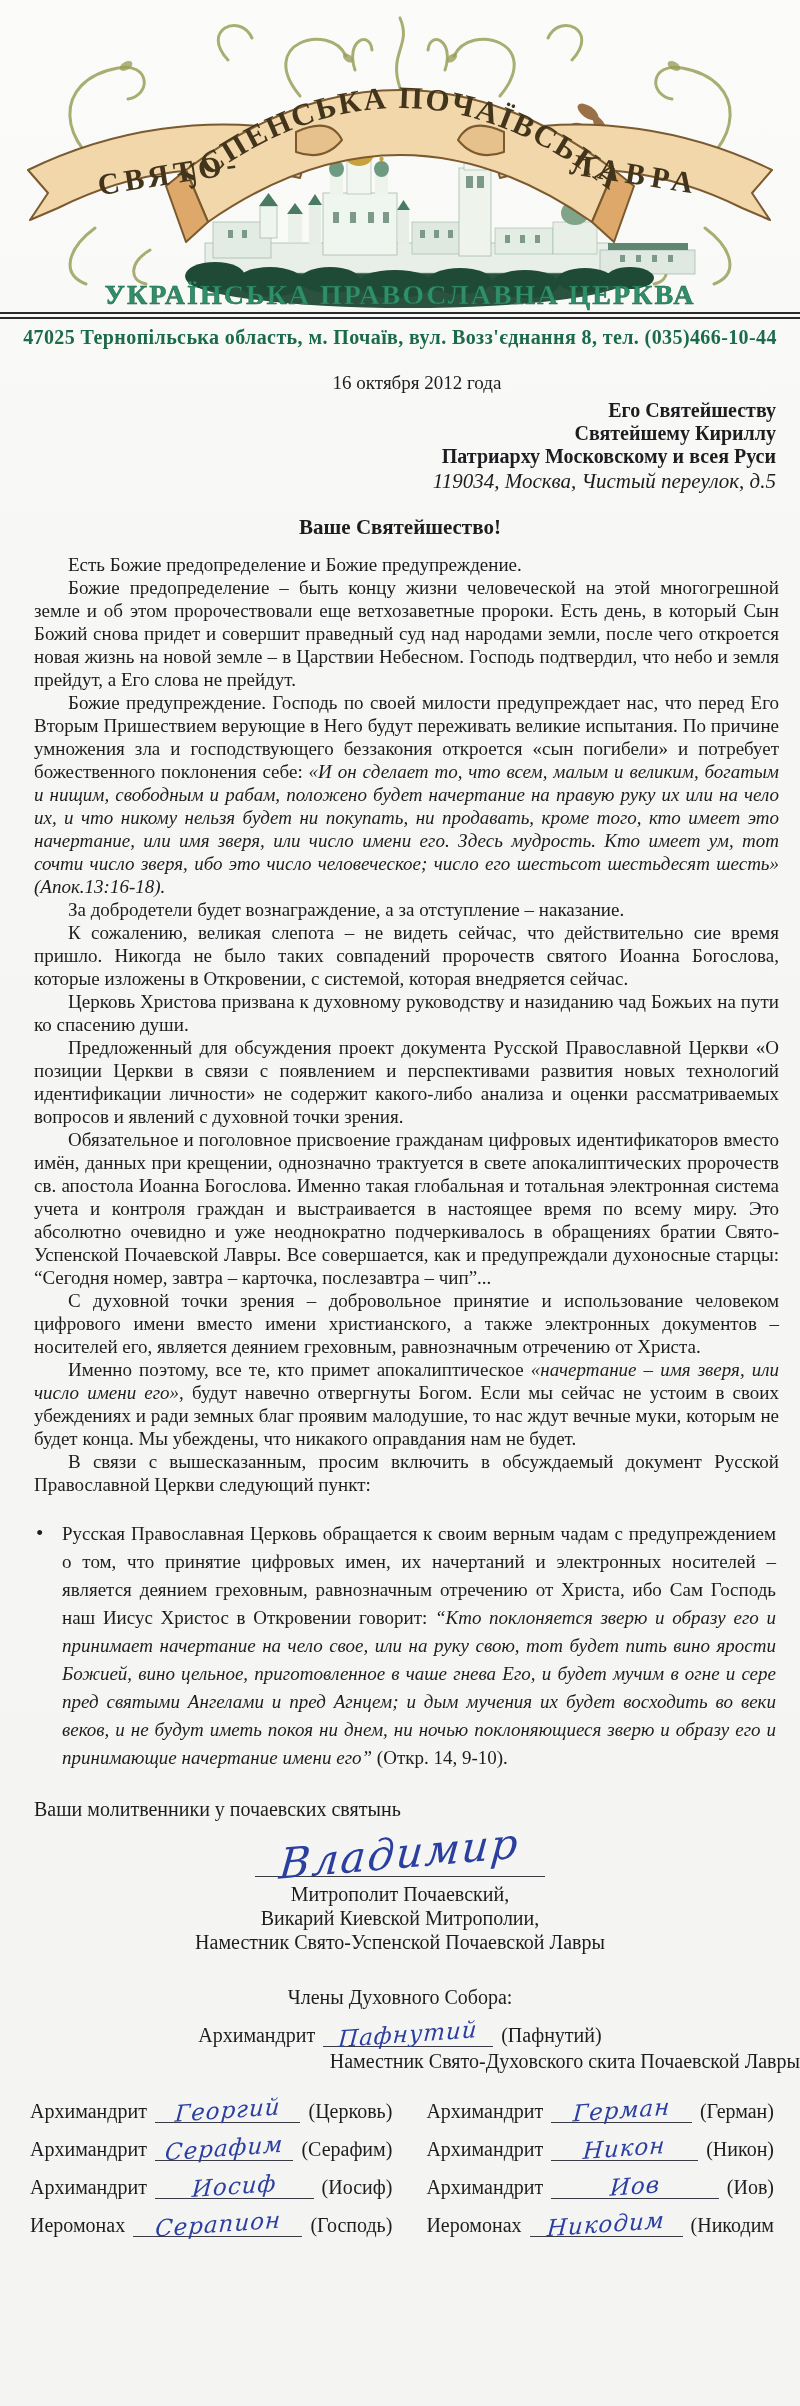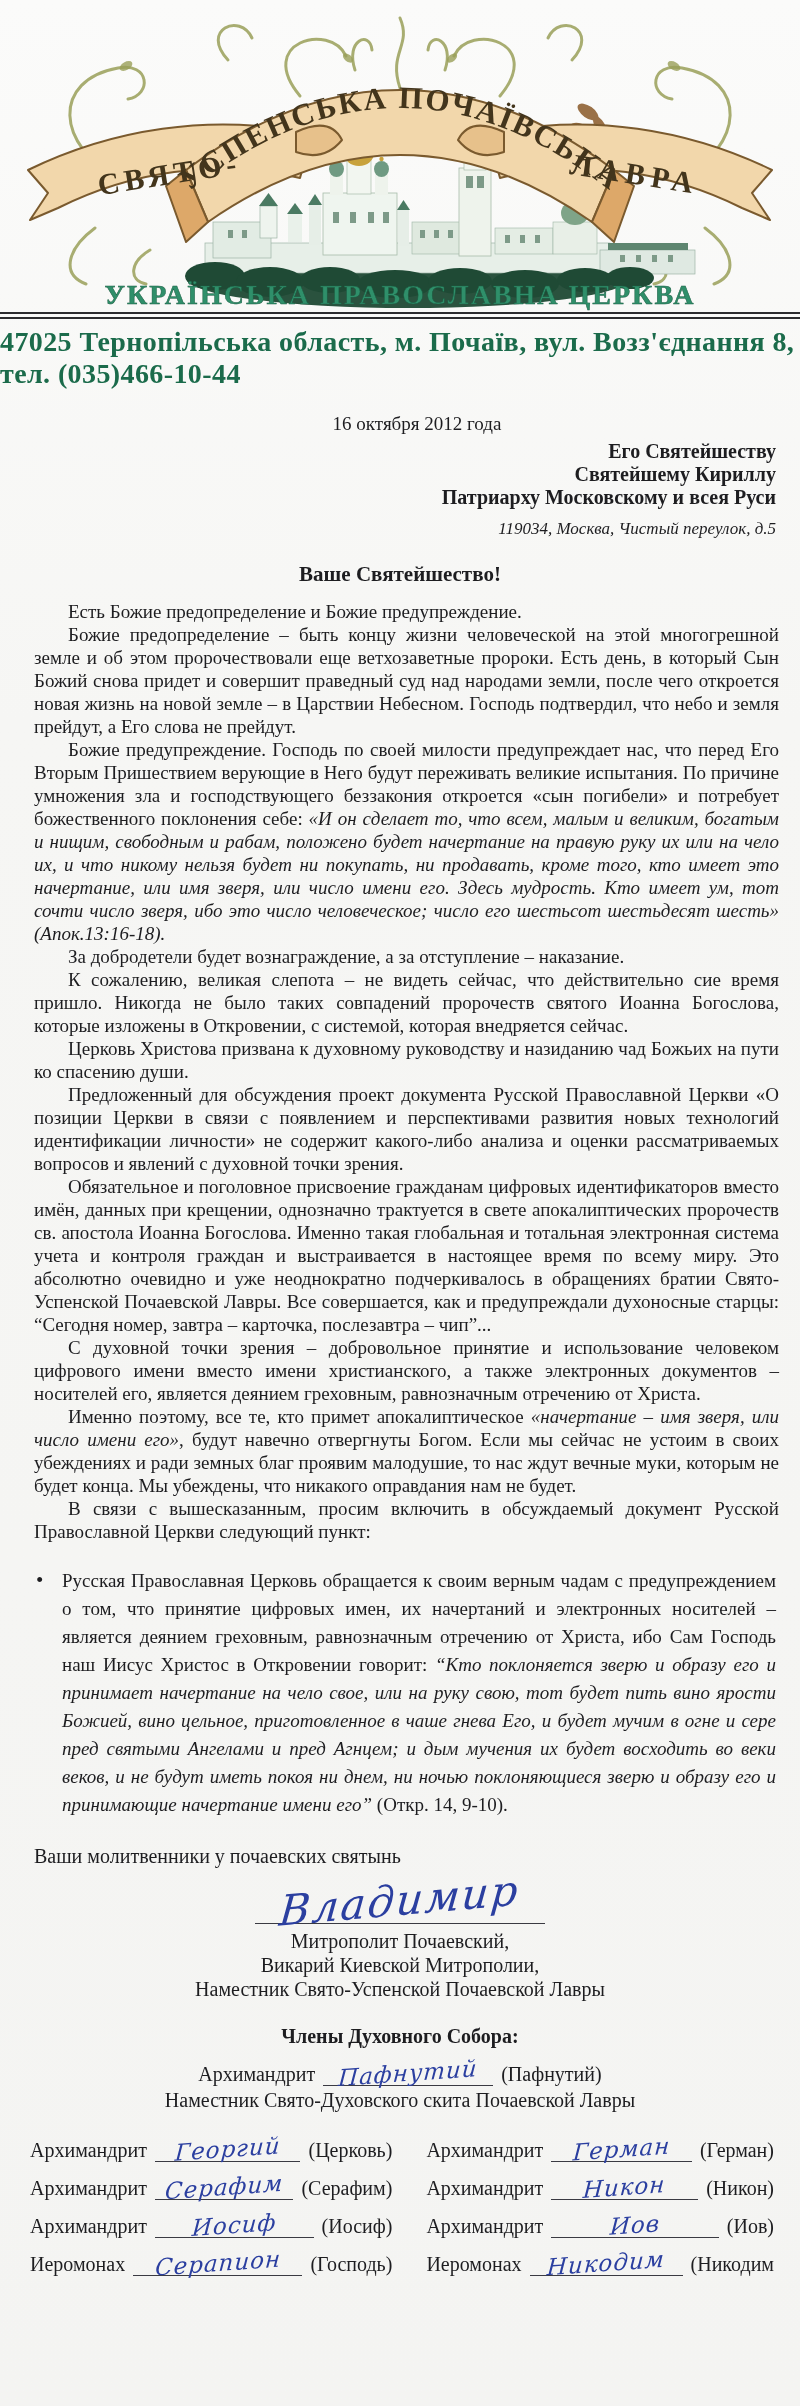--- a/index.html
+++ b/index.html
@@ -5,42 +5,42 @@
   html,body{margin:0;padding:0;background:#ececea;}
   .page{
     position:relative;width:800px;height:2406px;margin:0 auto;
     background:linear-gradient(180deg,#fbfbfa 0%,#f6f6f4 30%,#f4f4f2 100%);
     overflow:hidden;
     font-family:"Liberation Serif","DejaVu Serif",serif;
     color:#1d1d20;
   }
   .header-art{display:block;width:800px;height:312px;}
   .double-rule{height:3px;border-top:2px solid #2b2b2e;border-bottom:2px solid #2b2b2e;margin:0;}
-  .address-line{margin-top:7px;text-align:left;font-weight:bold;font-size:28px;color:#1b6b4b;letter-spacing:.4px;}
+  .address-line{margin-top:7px;text-align:center;font-weight:bold;font-size:20px;color:#1b6b4b;letter-spacing:.4px;}
   .meta{margin:22px 0 0 34px;font-size:19px;line-height:24px;text-align:center;}
   .recipient{margin:4px 24px 0 0;text-align:right;font-size:20px;line-height:23px;font-weight:bold;padding-left:19px;}
-  .recipient .addr{font-weight:normal;font-style:italic;font-size:17px;margin-top:8px;}
+  .recipient .addr{font-weight:normal;font-style:italic;font-size:21px;margin-top:2px;}
   .salutation{margin-top:22px;text-align:center;font-weight:bold;font-size:21px;}
   .body-text{margin:13px 21px 0 34px;font-size:19px;line-height:23px;text-align:justify;}
   .para{margin:0;text-indent:34px;}
   .it{font-style:italic;}
   .bullet-wrap{position:relative;margin:24px 24px 0 62px;font-size:19px;line-height:28px;text-align:justify;}
   .bullet-dot{position:absolute;left:-26px;top:-1px;font-size:21px;}
   .bullet-text{margin:0;}
   .closing{margin:26px 0 0 34px;font-size:20px;}
   .hw{font-family:"DejaVu Serif",serif;font-style:italic;color:#2b3fa0;display:inline-block;transform:rotate(-4deg) skewX(-8deg);letter-spacing:1px;}
   .met-sig{margin-top:8px;text-align:center;}
   .met-sig .hw-big{font-size:42px;transform:rotate(-5deg) skewX(-10deg);letter-spacing:2px;margin-bottom:-15px;}
   .sig-underline{width:290px;margin:0 auto;border-bottom:1.6px solid #3a3a42;height:4px;}
   .met-titles{margin-top:5px;font-size:20px;line-height:24px;text-align:center;}
-  .council-heading{margin-top:24px;text-align:center;font-weight:bold;font-size:20px;}
+  .council-heading{margin-top:32px;text-align:center;font-weight:normal;font-size:20px;}
   .center-row{margin-top:14px;display:flex;justify-content:center;align-items:flex-end;font-size:20px;}
   .sigline{display:inline-block;min-width:150px;text-align:center;border-bottom:1.6px solid #3a3a42;padding:0 10px 1px;margin:0 8px;line-height:1;}
   .sigline .hw{font-size:23px;margin-bottom:-3px;}
-  .subtitle{margin-top:3px;text-align:center;font-size:20px;}
+  .subtitle{margin-top:3px;text-align:right;font-size:20px;}
   .sig-grid{margin:26px 26px 0 30px;display:grid;grid-template-columns:1fr 1fr;column-gap:34px;row-gap:14px;}
   .sig-row{display:flex;align-items:flex-end;font-size:20px;white-space:nowrap;}
   .sig-row .sigline{flex:1;min-width:90px;}
   .rank,.pname{flex:0 0 auto;}
 </style>
 </head>
 <body>
 
 <div class="page">
 

